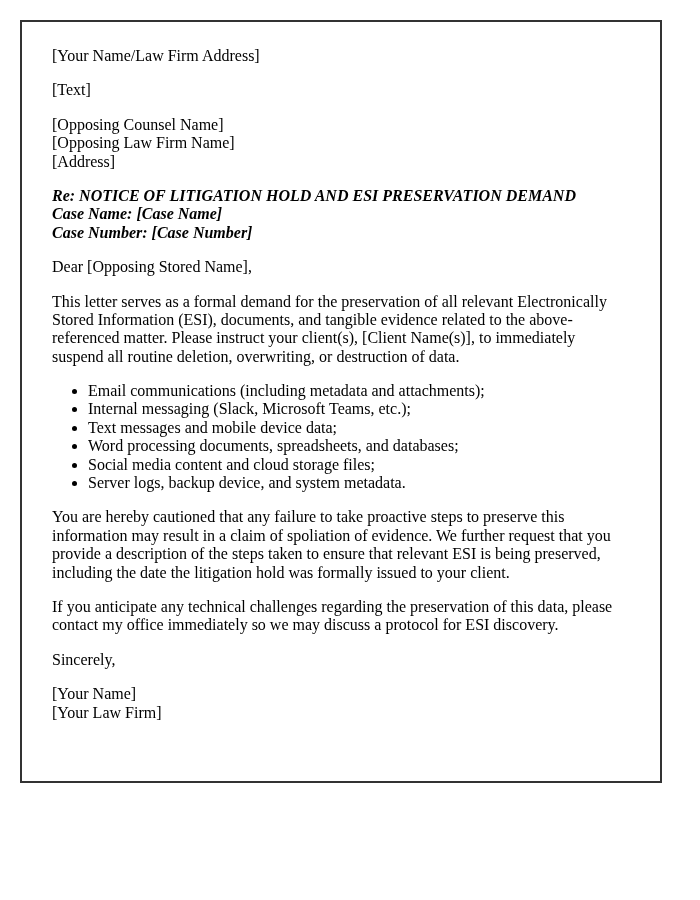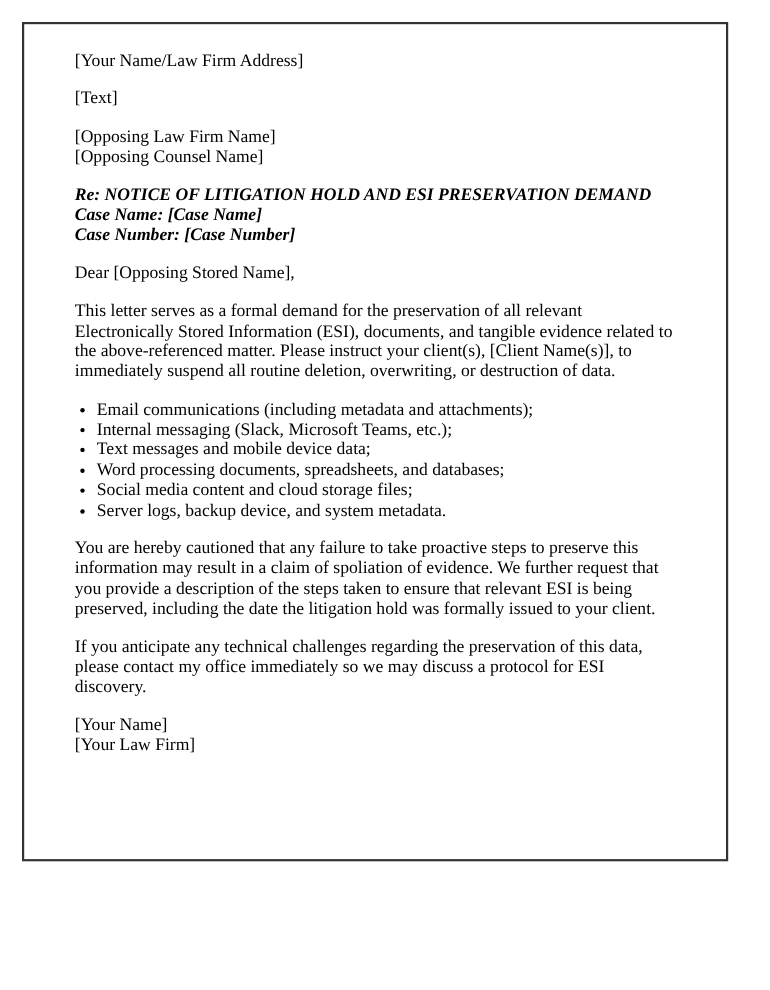--- a/index.html
+++ b/index.html
@@ -22,21 +22,21 @@
     top: 20px;
     box-sizing: border-box;
     width: 642px;
     height: 763px;
     border: 2px solid #333333;
     background: #ffffff;
     padding: 9px 30px 20px 30px;
     overflow: hidden;
   }
   .para {
-    margin: 16px 16px;
+    margin: 16px 0;
     line-height: 1.15;
   }
   .bold {
     font-weight: bold;
     font-style: italic;
   }
   ul.preservation-list {
     margin: 16px 0;
     padding-left: 36px;
     list-style-type: disc;
@@ -53,22 +53,23 @@
 </head>
 <body>
 
 <div class="letter">
 
   <p class="para">[Your Name/Law Firm Address]</p>
 
   <p class="para">[Text]</p>
 
   <div class="para">
+    <div class="line">[Opposing Counsel Name]</div>
     <div class="line">[Opposing Law Firm Name]</div>
-    <div class="line">[Opposing Counsel Name]</div>
+    <div class="line">[Address]</div>
   </div>
 
   <div class="para bold">
     <div class="line">Re: NOTICE OF LITIGATION HOLD AND ESI PRESERVATION DEMAND</div>
     <div class="line">Case Name: [Case Name]</div>
     <div class="line">Case Number: [Case Number]</div>
   </div>
 
   <p class="para">Dear [Opposing Stored Name],</p>
 
@@ -81,19 +82,20 @@
     <li>Text messages and mobile device data;</li>
     <li>Word processing documents, spreadsheets, and databases;</li>
     <li>Social media content and cloud storage files;</li>
     <li>Server logs, backup device, and system metadata.</li>
   </ul>
 
   <p class="para">You are hereby cautioned that any failure to take proactive steps to preserve this information may result in a claim of spoliation of evidence. We further request that you provide a description of the steps taken to ensure that relevant ESI is being preserved, including the date the litigation hold was formally issued to your client.</p>
 
   <p class="para">If you anticipate any technical challenges regarding the preservation of this data, please contact my office immediately so we may discuss a protocol for ESI discovery.</p>
 
+  <p class="para">Sincerely,</p>
 
   <div class="para">
     <div class="line">[Your Name]</div>
     <div class="line">[Your Law Firm]</div>
   </div>
 
 </div>
 
 </body></html>

